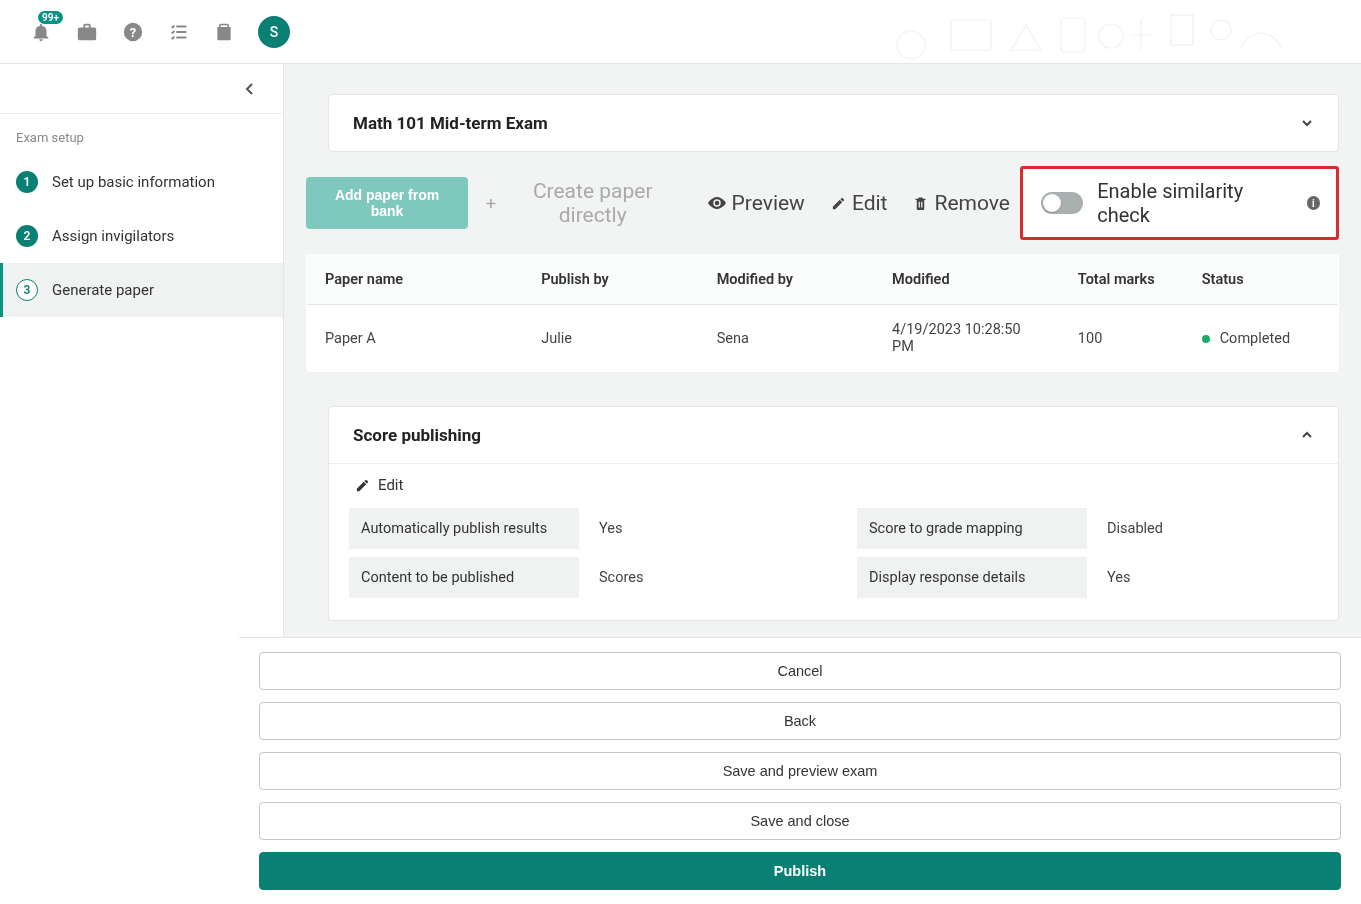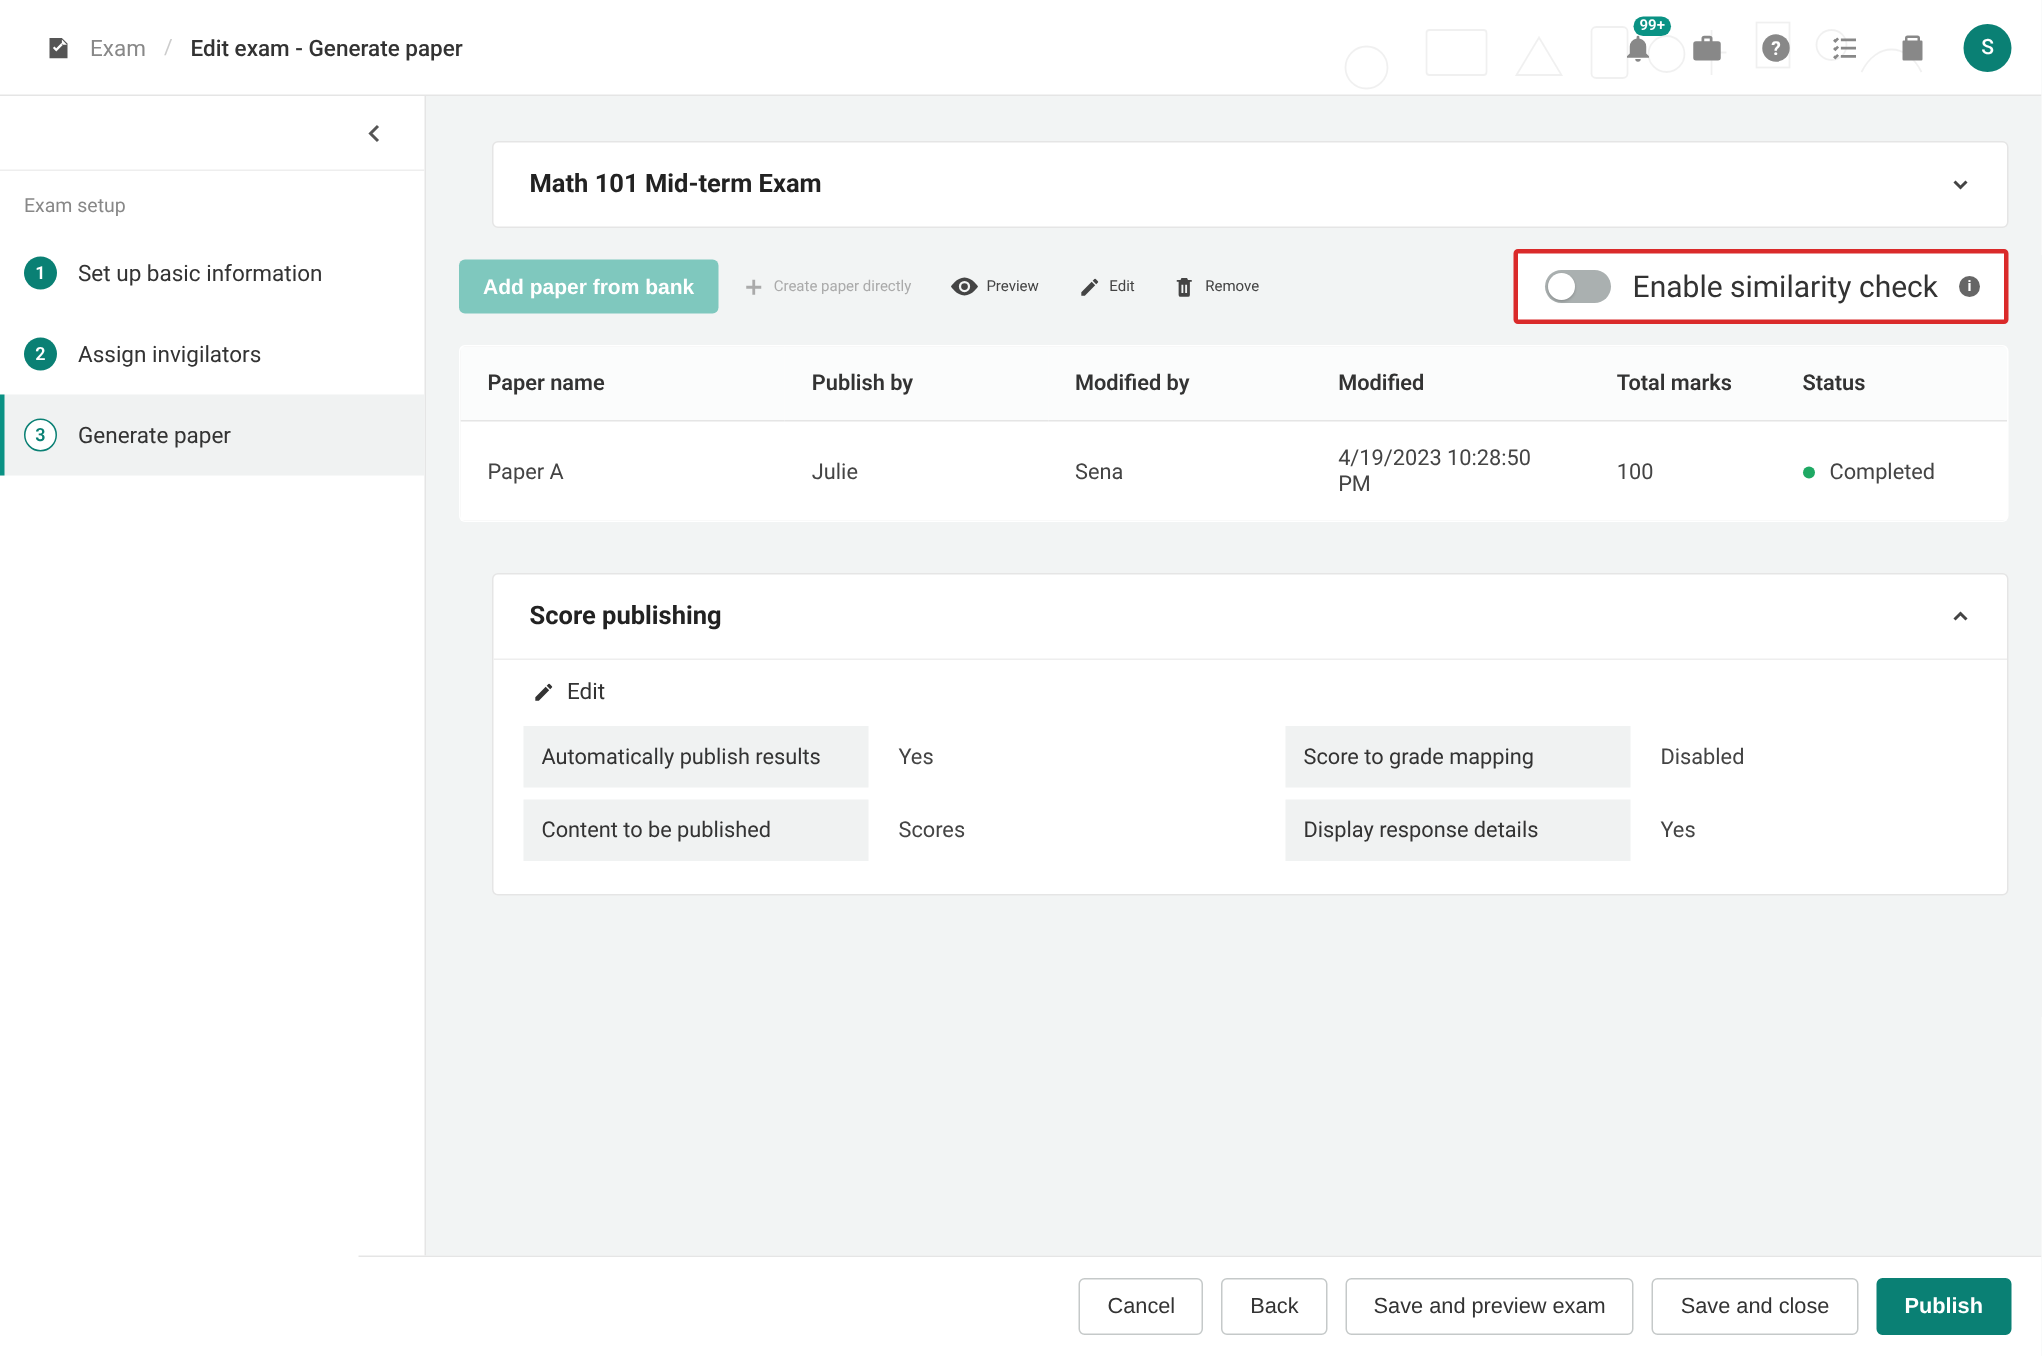--- a/index.html
+++ b/index.html
@@ -33,21 +33,21 @@
     
     .main { flex: 1; background: #f2f4f4; padding: 30px 22px 60px; overflow: auto; }
     .panel { background: #fff; border-radius: 4px; border: 1px solid #e5e5e5; margin-left: 22px; }
     .panel-header { padding: 18px 24px; font-size: 17px; font-weight: 700; color: #222; display:flex; justify-content:space-between; align-items:center; cursor:pointer;}
     .chev { color:#555; }
 
     
     .toolbar-row { margin-top: 14px; display: flex; align-items: center; justify-content: space-between; }
     .toolbar-left { display: flex; align-items: center; gap: 6px; }
     .btn-add { background: #7fc8be; color: #fff; padding: 10px 16px; border-radius: 4px; font-weight: 600; font-size: 14px; border:none; cursor:pointer; }
-    .tb-item { display: flex; align-items: center; gap: 6px; padding: 8px 10px; color: #444; cursor: pointer; font-size: 10px; text-align: center; }
+    .tb-item { display: flex; align-items: center; gap: 6px; padding: 8px 10px; color: #444; cursor: pointer; font-size: 21px; text-align: center; }
     .tb-item.disabled { color: #aaa; cursor: default; }
     .highlight-box { border: 3px solid #da2a2a; border-radius: 3px; padding: 10px 16px 10px 18px; display: flex; align-items: center; gap: 14px; background:#fff; }
     .toggle { width: 44px; height: 22px; border-radius: 11px; background: #aab0b0; position: relative; cursor:pointer; }
     .toggle .knob { width: 18px; height: 18px; border-radius: 50%; background: #fff; position: absolute; top: 2px; left: 2px; box-shadow: 0 1px 2px rgba(0,0,0,0.2); }
     .info-dot { width: 14px; height: 14px; border-radius: 50%; background: #666; color: #fff; font-size: 10px; display: inline-flex; align-items: center; justify-content: center; font-weight:700; cursor:pointer;}
 
     
     .table { width: 100%; border-collapse: collapse; margin-top: 14px; background: #fff; border: 1px solid #e5e5e5; border-radius: 4px; overflow: hidden; }
     .table th { text-align: left; padding: 16px 18px; font-weight: 600; color: #333; font-size: 14.5px; border-bottom: 1px solid #e5e5e5; background:#fbfcfc;}
     .table td { padding: 16px 18px; color: #444; font-size: 14.5px; }
@@ -55,40 +55,30 @@
 
     
     .panel-score { margin-top: 34px; }
     .score-body { padding: 4px 20px 22px; }
     .edit-link { display: inline-flex; align-items: center; gap: 8px; padding: 8px 6px 14px; color: #333; cursor:pointer; font-size:15px; }
     .kv-grid { display: grid; grid-template-columns: 230px 250px 230px 200px; column-gap: 14px; row-gap: 8px; align-items:center; }
     .kv-label { background: #f0f2f2; padding: 12px 12px; color: #333; font-size: 14.5px; }
     .kv-val { color: #444; font-size: 14.5px; padding-left: 6px;}
 
     
-    .footer { position: absolute; bottom: 0; left: 239px; right: 0; background: #fff; border-top: 1px solid #e5e5e5; padding: 14px 20px; display: flex; justify-content: flex-end; gap: 12px; }
+    .footer { position: absolute; bottom: 0; left: 239px; right: 0; background: #fff; border-top: 1px solid #e5e5e5; padding: 14px 20px; display: flex; justify-content: flex-end; gap: 12px; flex-direction: column; }
     .btn { padding: 10px 18px; border: 1px solid #c5c9c9; border-radius: 4px; background: #fff; color: #333; font-size: 14.5px; cursor: pointer; }
     .btn-primary { background: #0a8074; color: #fff; border-color: #0a8074; font-weight: 600; }
 
     svg { display: block; }
   </style>
 </head>
 <body>
 
 <div class="topbar">
-  <div class="breadcrumb">
-    <span class="exam-icon">
-      <svg width="18" height="18" viewBox="0 0 24 24" fill="currentColor">
-          <path d="M4 3h11l5 5v13H4V3zm11 1.5V9h4.5L15 4.5zM7 12l3 3 6-6-1.4-1.4L10 12.2 8.4 10.6 7 12z"></path>
-        </svg>
-    </span>
-    <span class="bc-text">Exam</span>
-    <span class="bc-sep">/</span>
-    <span class="bc-current">Edit exam - Generate paper</span>
-  </div>
   <svg class="bg-doodle" viewBox="0 0 420 64" fill="none" stroke="#777" stroke-width="1.2">
     <circle cx="30" cy="45" r="14"></circle>
       <rect x="70" y="20" width="40" height="30" rx="2"></rect>
       <path d="M130 50l15-25 15 25z"></path>
     <rect x="180" y="18" width="24" height="34" rx="3"></rect>
       <circle cx="230" cy="36" r="12"></circle>
       <path d="M260 20v30m-10-15h20"></path>
     <rect x="290" y="15" width="22" height="30"></rect>
       <circle cx="340" cy="30" r="10"></circle>
       <path d="M360 48c10-20 30-20 40 0"></path>

